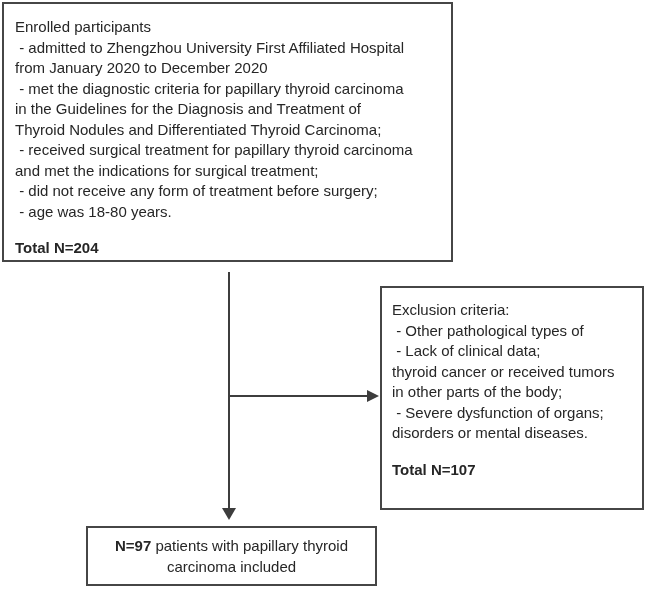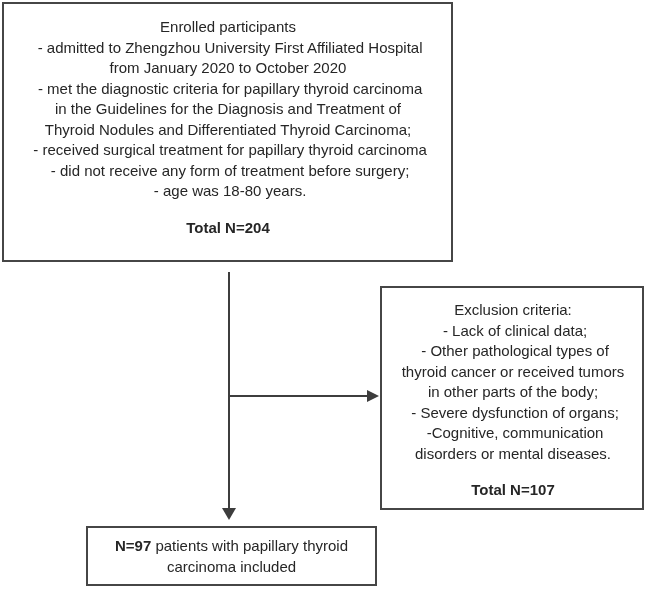--- a/index.html
+++ b/index.html
@@ -15,21 +15,20 @@
     font-family: "Liberation Sans", "DejaVu Sans", sans-serif;
     font-size: 15px;
     color: #262626;
     overflow: hidden;
   }
   .box {
     position: absolute;
     box-sizing: border-box;
     border: 2px solid #464646;
     background: #ffffff;
-    text-align: center;
   }
   .box .line {
     white-space: pre-wrap;
     line-height: 20.5px;
   }
   .total-line {
     font-weight: 700;
     line-height: 20.5px;
     margin-top: 16px;
   }
@@ -95,44 +94,44 @@
   }
 </style>
 </head>
 <body>
 
 <div id="canvas">
 
   <div class="box" id="enrolled-box">
     <div class="line">Enrolled participants</div>
     <div class="line"> - admitted to Zhengzhou University First Affiliated Hospital</div>
-    <div class="line">from January 2020 to October 2020</div>
+    <div class="line">from January 2020 to December 2020</div>
     <div class="line"> - met the diagnostic criteria for papillary thyroid carcinoma</div>
     <div class="line">in the Guidelines for the Diagnosis and Treatment of</div>
     <div class="line">Thyroid Nodules and Differentiated Thyroid Carcinoma;</div>
     <div class="line"> - received surgical treatment for papillary thyroid carcinoma</div>
+    <div class="line">and met the indications for surgical treatment;</div>
     <div class="line"> - did not receive any form of treatment before surgery;</div>
     <div class="line"> - age was 18-80 years.</div>
     <div class="total-line">Total N=204</div>
   </div>
 
   <div class="connector" id="v-line"></div>
   <div class="arrow-down"></div>
 
   <div class="connector" id="h-line"></div>
   <div class="arrow-right"></div>
 
   <div class="box" id="exclusion-box">
     <div class="line">Exclusion criteria:</div>
+    <div class="line"> - Other pathological types of</div>
     <div class="line"> - Lack of clinical data;</div>
-    <div class="line"> - Other pathological types of</div>
     <div class="line">thyroid cancer or received tumors</div>
     <div class="line">in other parts of the body;</div>
     <div class="line"> - Severe dysfunction of organs;</div>
-    <div class="line"> -Cognitive, communication</div>
     <div class="line">disorders or mental diseases.</div>
     <div class="total-line">Total N=107</div>
   </div>
 
   <div class="box" id="included-box">
     <div class="line"><span class="bold">N=97</span><span> patients with papillary thyroid</span></div>
     <div class="line">carcinoma included</div>
   </div>
 
 </div>

